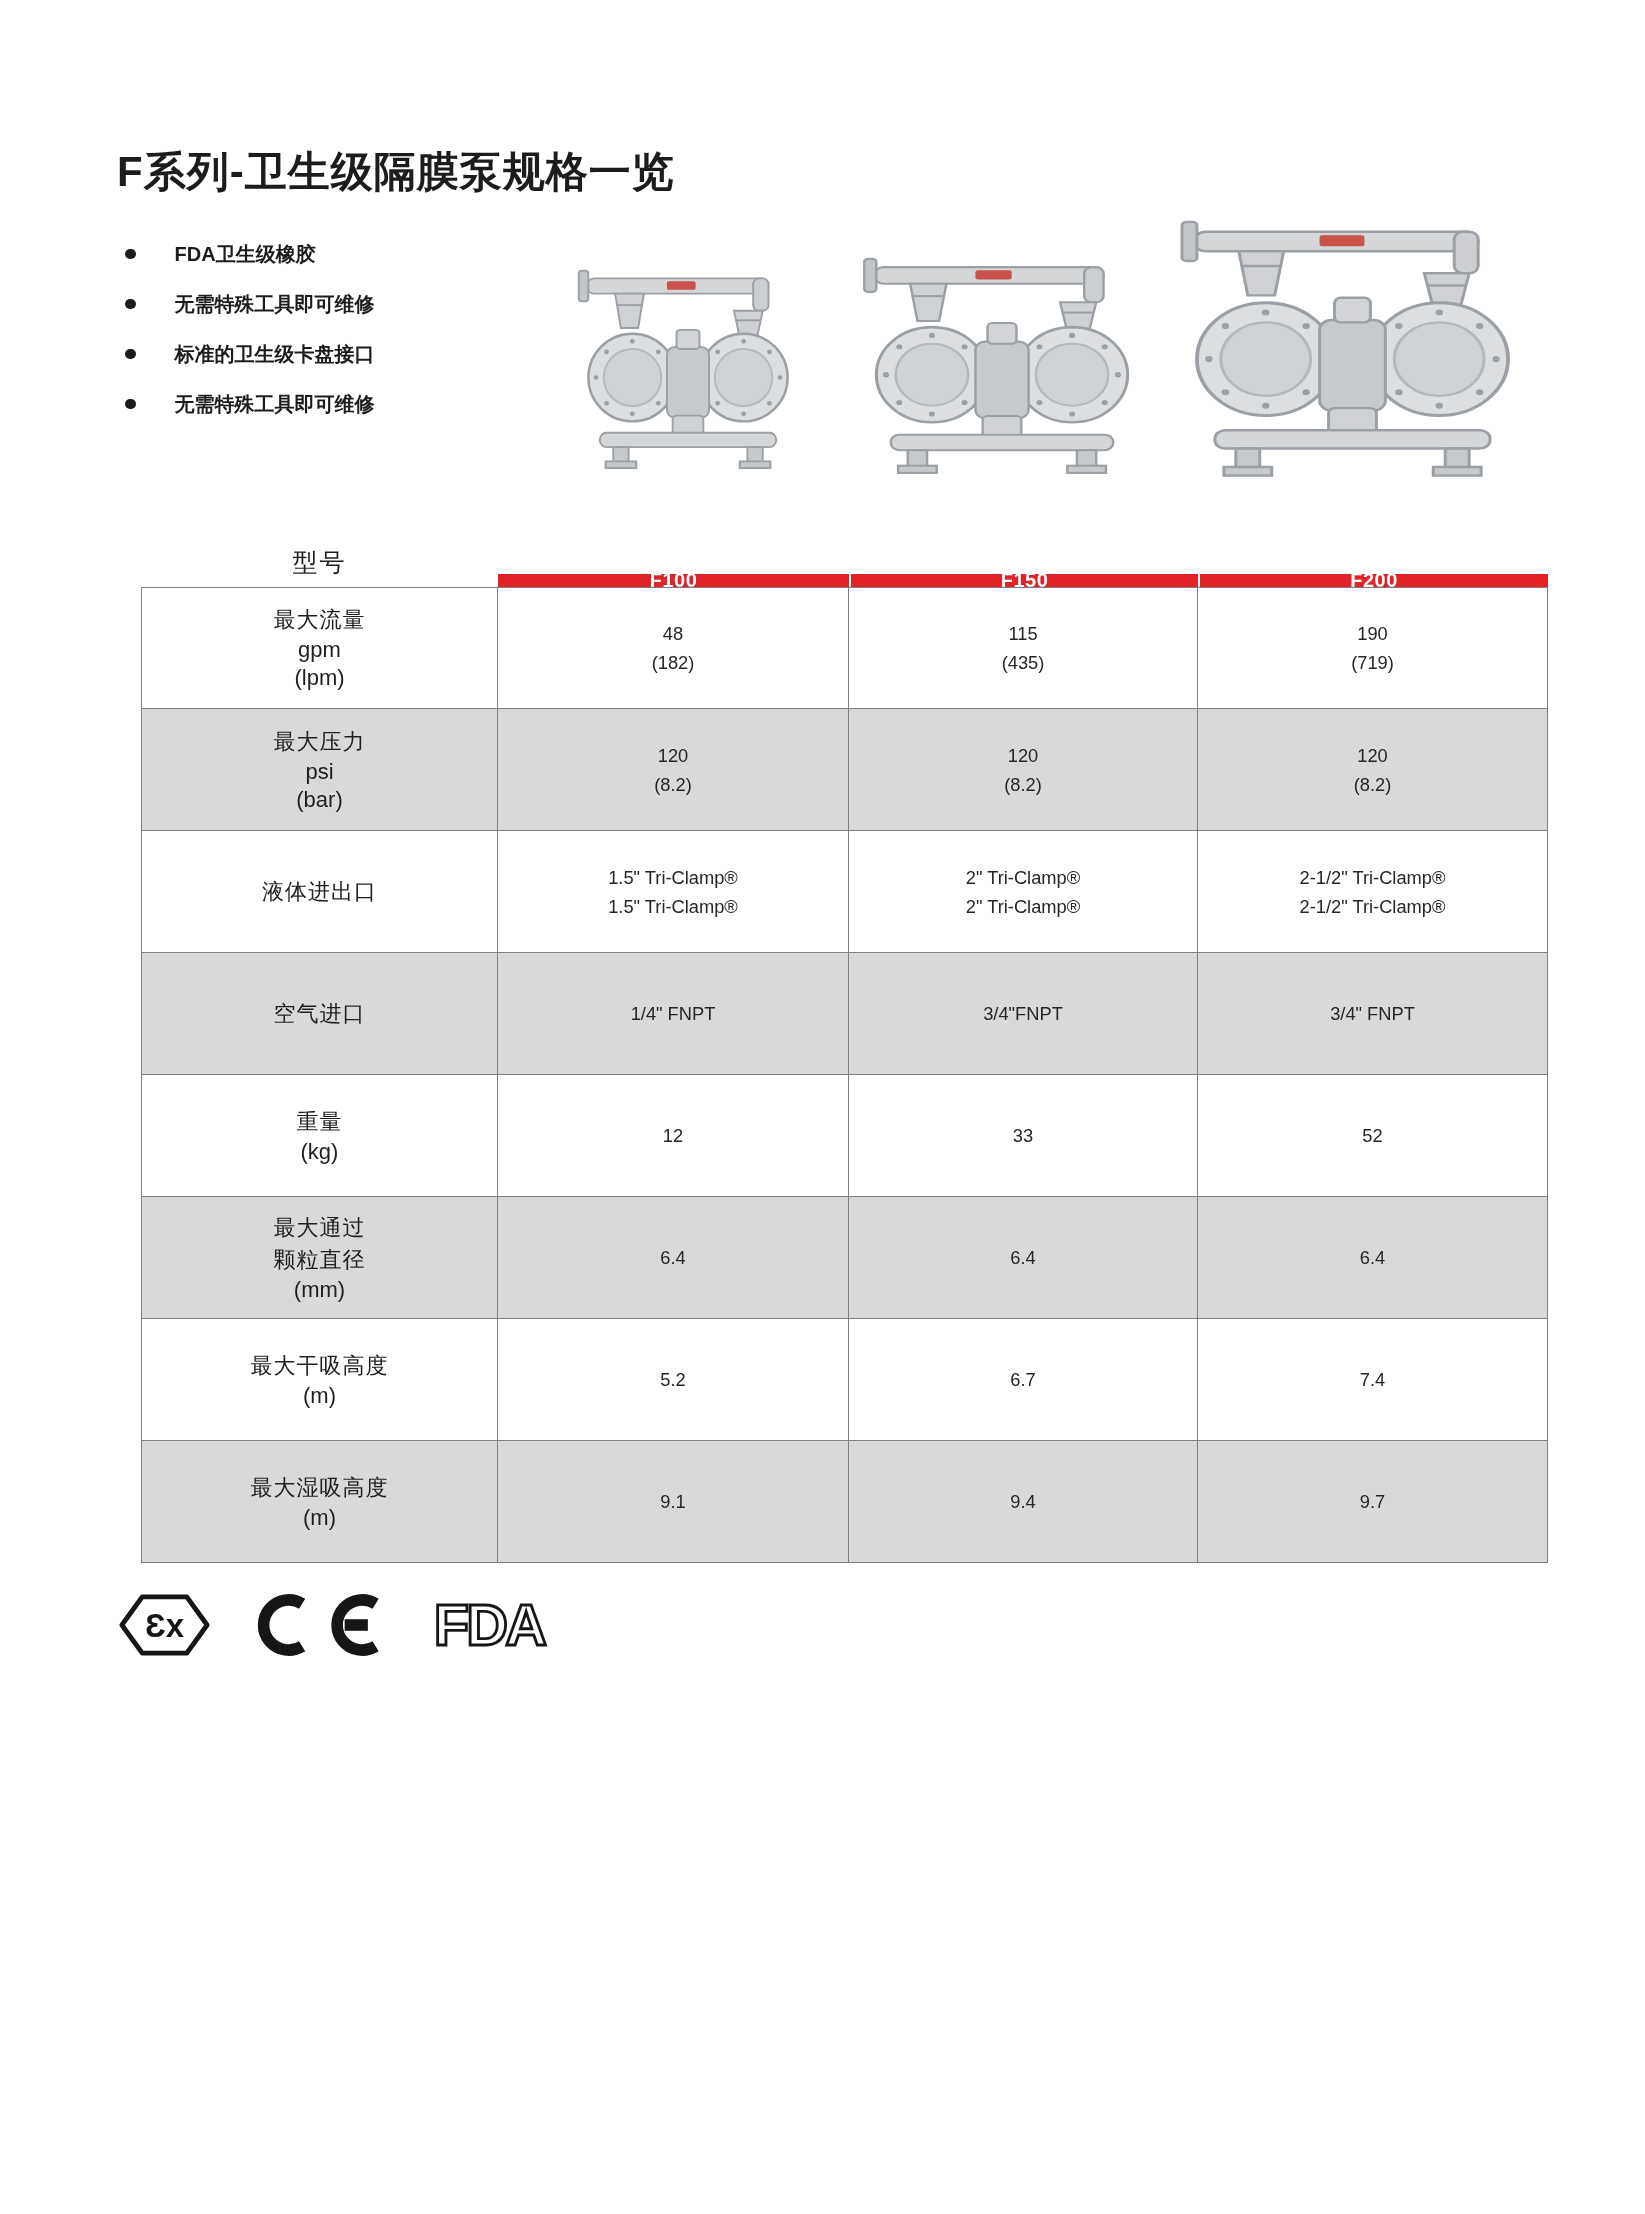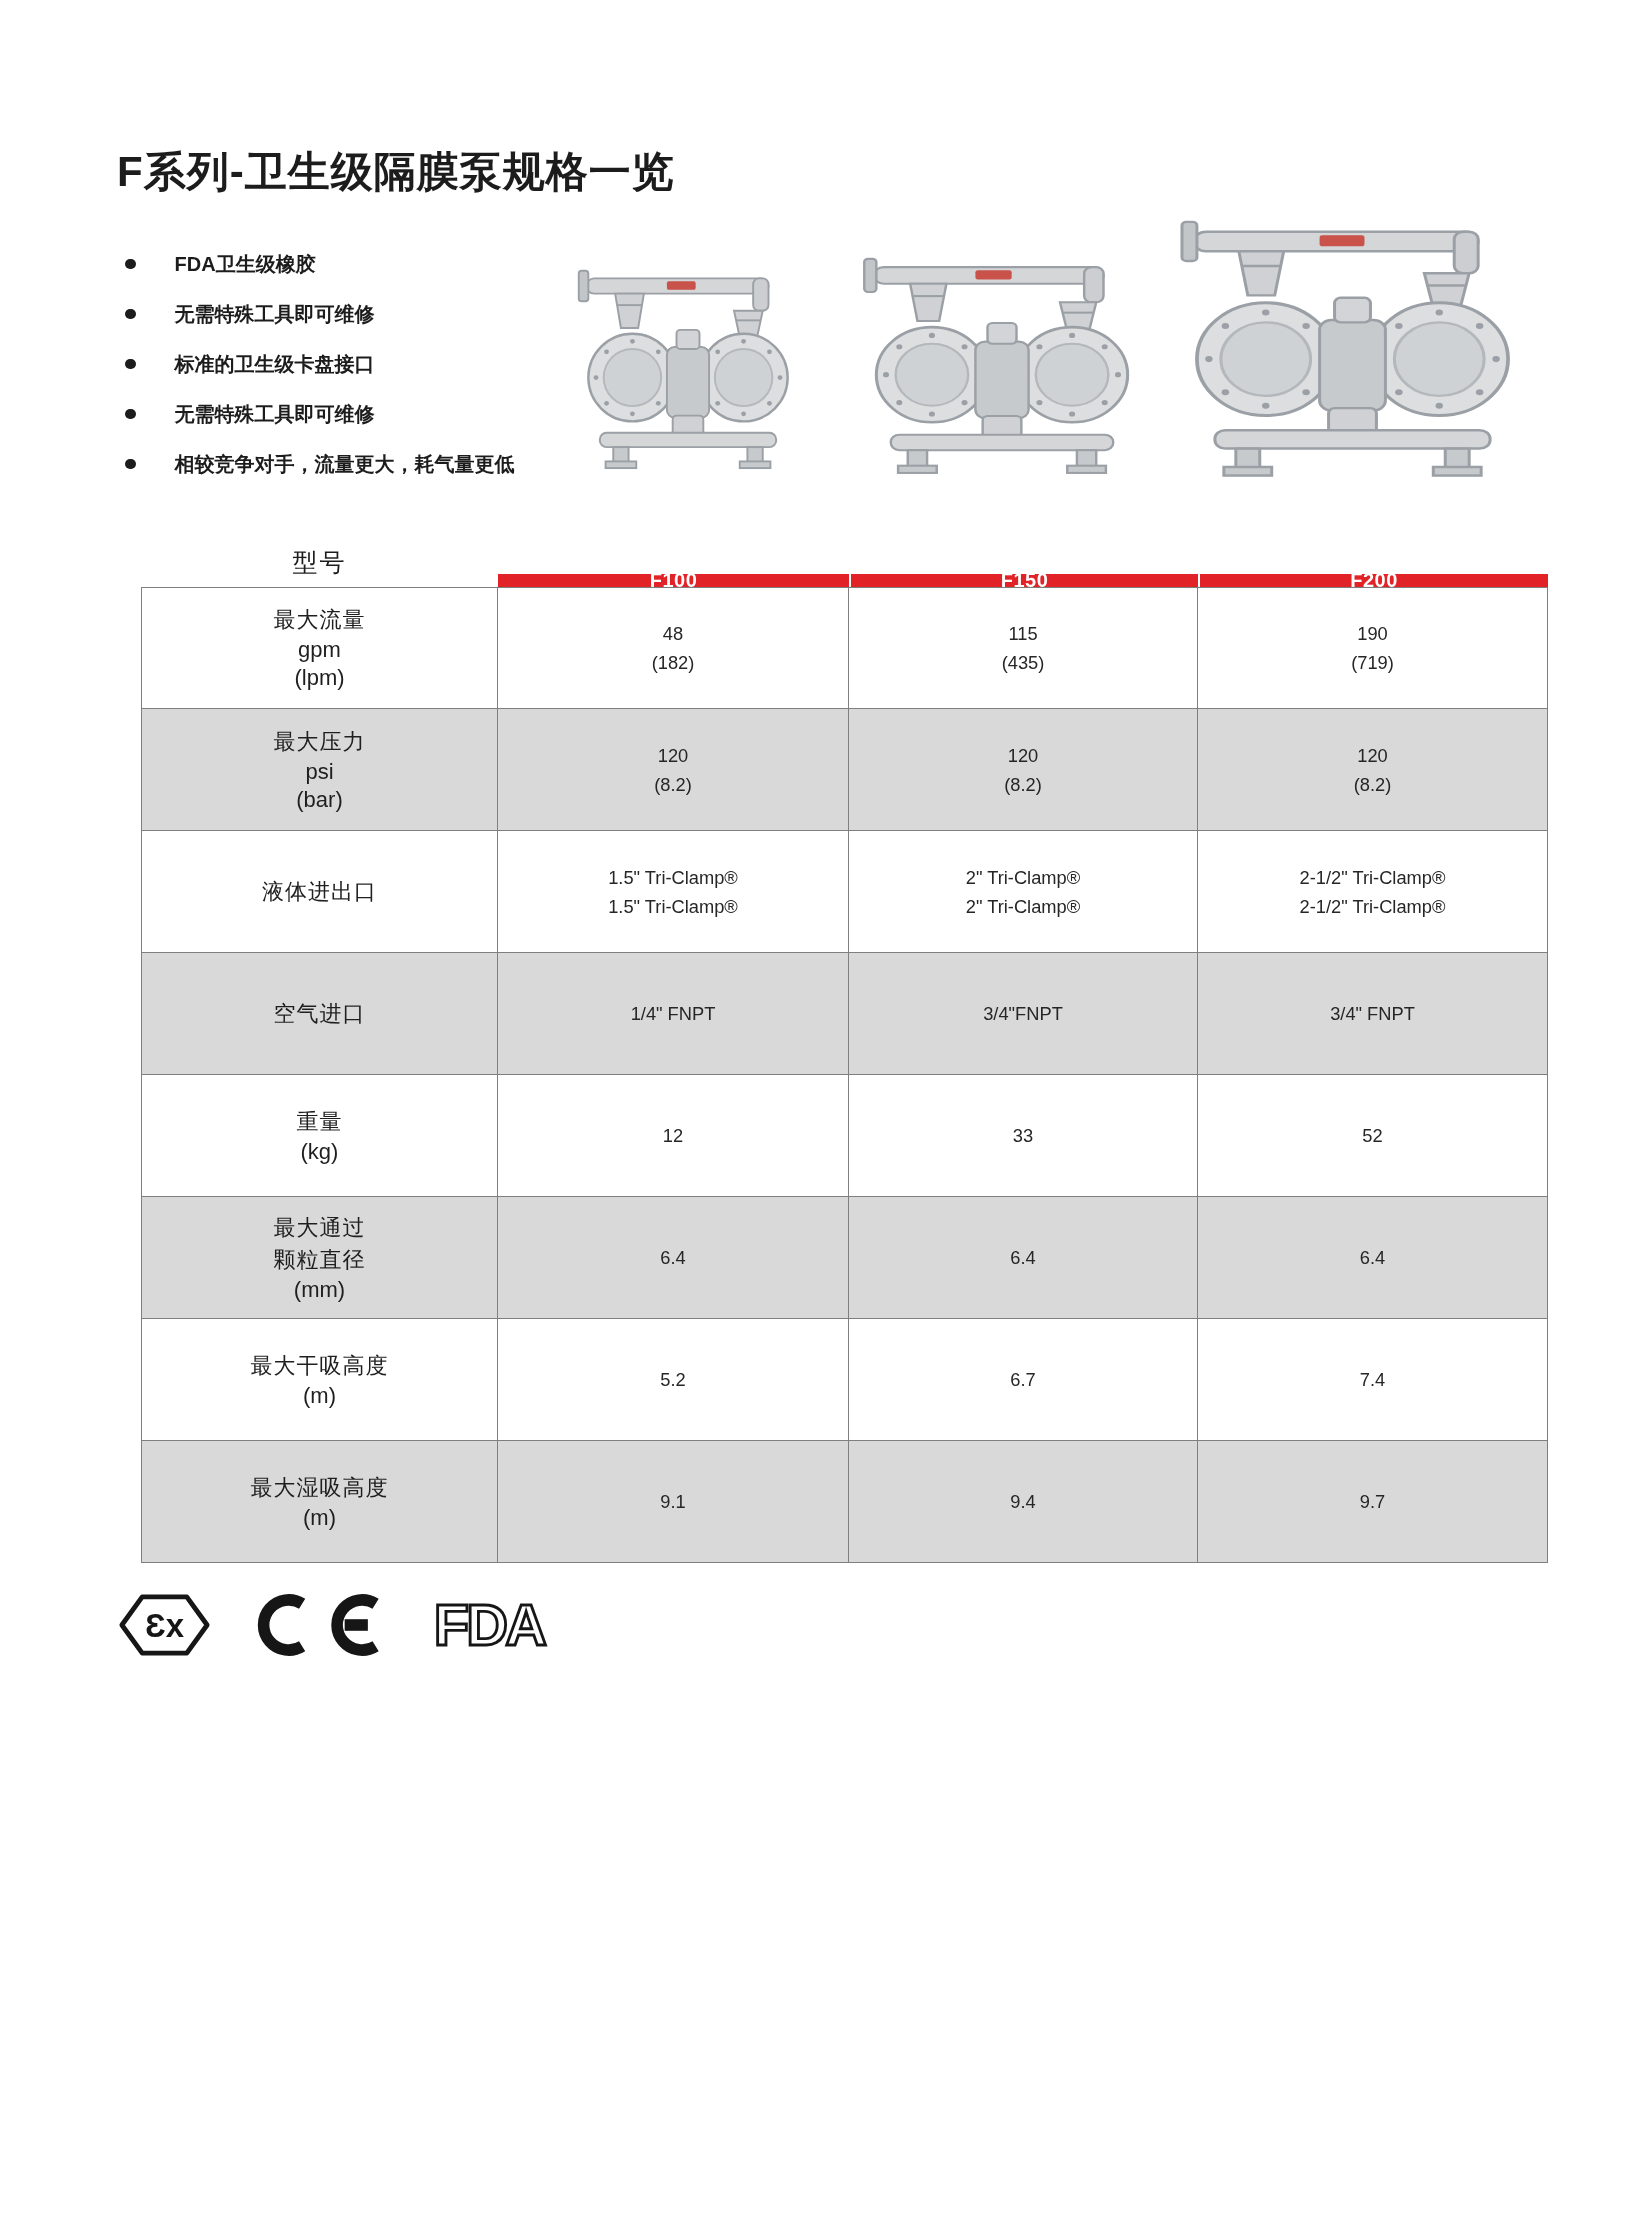--- a/index.html
+++ b/index.html
@@ -5,21 +5,21 @@
   html,body { margin:0; padding:0; background:#ffffff; }
   .page {
     position:relative; width:1645px; height:1927px; background:#ffffff;
     font-family:"Liberation Sans","DejaVu Sans",sans-serif; overflow:hidden;
     --red:#e12327; --bd:#7f7f7f; --gray:#d9d9d9; color:#222;
   }
   .title {
     position:absolute; left:117px; top:144px; font-size:42px; font-weight:bold;
     color:#1c1c1c; letter-spacing:1px; white-space:nowrap;
   }
-  .features { position:absolute; left:125px; top:239px; }
+  .features { position:absolute; left:125px; top:229px; }
   .feature-item { display:flex; align-items:center; height:50px; }
   .dot { width:10.6px; height:10.6px; border-radius:50%; background:#1c1c1c; margin-right:39px; flex:none; }
   .feature-text { font-size:20px; font-weight:600; color:#1c1c1c; white-space:nowrap; }
 
   .pump { position:absolute; }
 
   .spec-table {
     position:absolute; left:119px; top:538px;
     display:grid; grid-template-columns:357px 351px 349px 350px;
     grid-template-rows:49px repeat(8,122px);
@@ -107,24 +107,20 @@
       <span class="feature-text">无需特殊工具即可维修</span>
     </div>
     <div class="feature-item">
       <span class="dot"></span>
       <span class="feature-text">标准的卫生级卡盘接口</span>
     </div>
     <div class="feature-item">
       <span class="dot"></span>
       <span class="feature-text">无需特殊工具即可维修</span>
     </div>
-    <div class="feature-item">
-      <span class="dot"></span>
-      <span class="feature-text">相较竞争对手，流量更大，耗气量更低</span>
-    </div>
   </div>
 
   <svg class="pump" style="left:573px; top:246px;" width="230" height="224" viewBox="0 0 240 235" preserveAspectRatio="none">
       <use href="#pump-sym"></use>
     </svg>
   <svg class="pump" style="left:857px; top:232px;" width="290" height="243" viewBox="0 0 240 235" preserveAspectRatio="none">
       <use href="#pump-sym"></use>
     </svg>
   <svg class="pump" style="left:1173px; top:190px;" width="359" height="288" viewBox="0 0 240 235" preserveAspectRatio="none">
       <use href="#pump-sym"></use>

